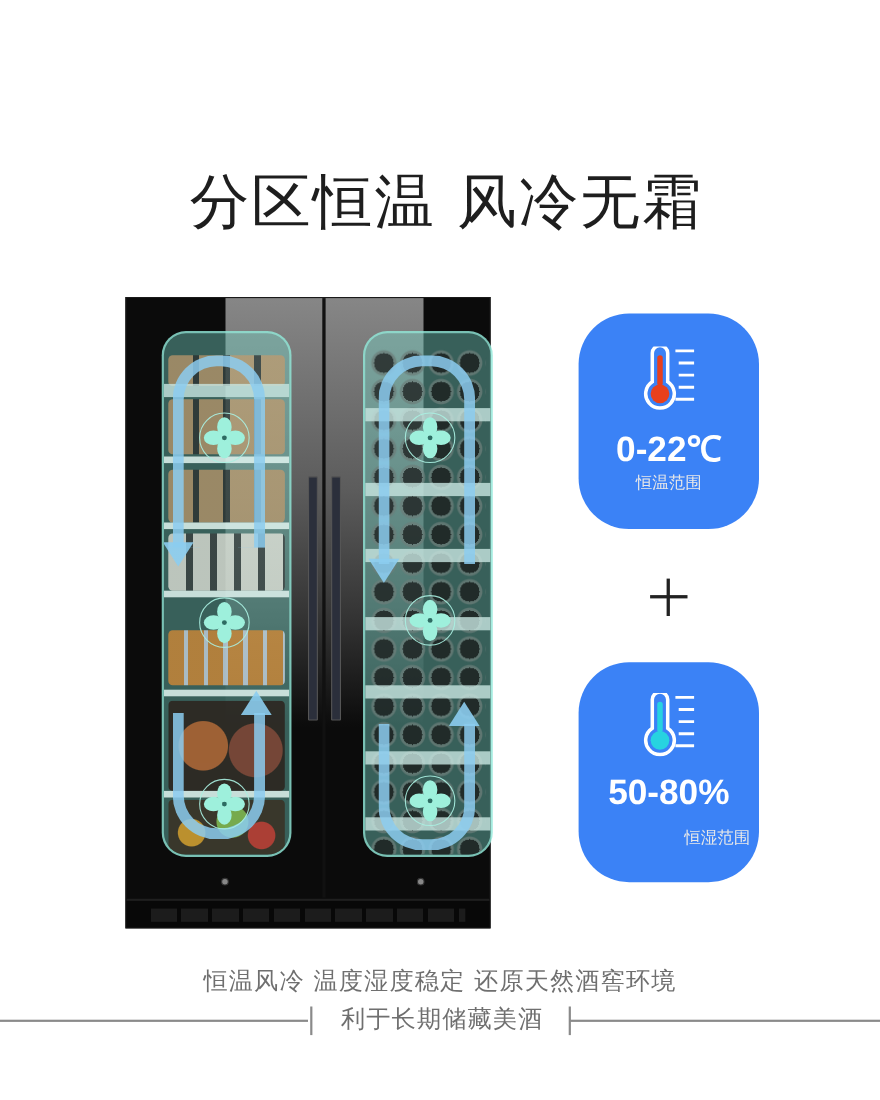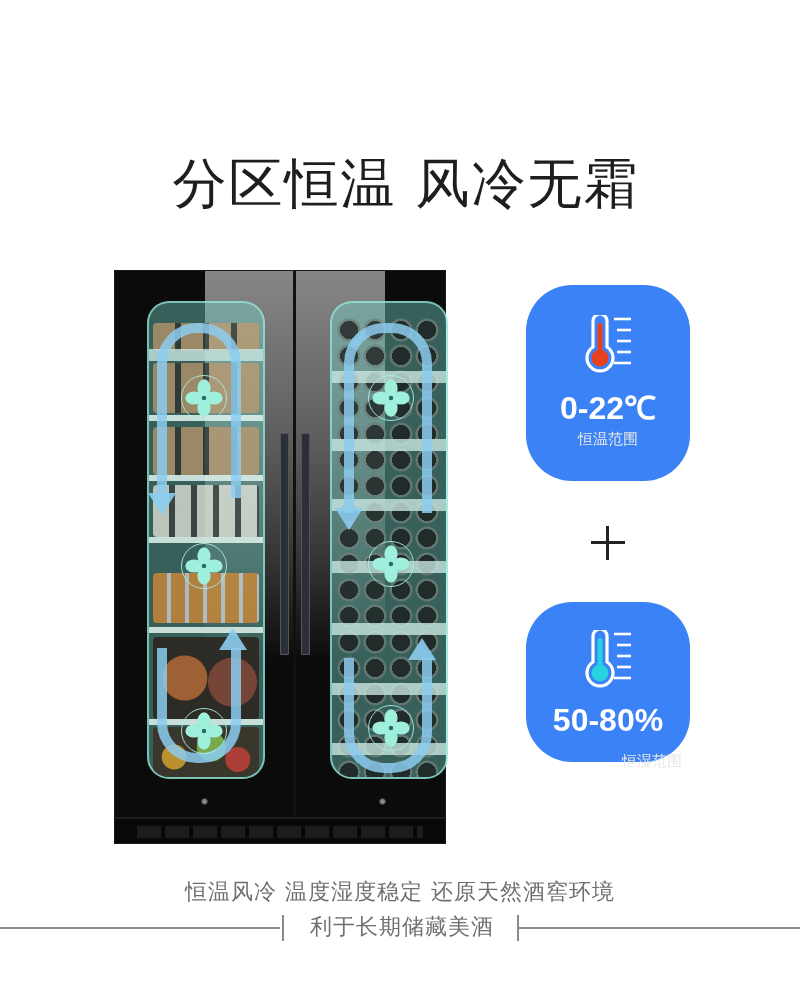--- a/index.html
+++ b/index.html
@@ -73,21 +73,21 @@
     position: absolute; left: 22px; right: 22px; top: 7px; height: 12px;
     background: repeating-linear-gradient(90deg, #1c1c1c 0 24px, #080808 24px 28px);
   }
 
   
   .badge {
     position: absolute; left: 526px; width: 164px; background: #3b82f6;
     border-radius: 46px; text-align: center; color: #fff;
   }
   .badge.temp { top: 285px; height: 196px; }
-  .badge.hum { top: 602px; height: 160px; }
+  .badge.hum { top: 602px; height: 200px; }
   .badge .icon { position: absolute; left: 57px; width: 52px; height: 58px; }
   .badge.temp .icon { top: 30px; }
   .badge.hum .icon { top: 28px; }
   .badge .value { position: absolute; left: 0; width: 100%; font-family: "Liberation Sans", sans-serif; font-weight: 700; color: #fff; }
   .badge.temp .value { top: 100px; font-size: 32px; }
   .badge.hum .value { top: 100px; font-size: 32px; }
   .badge .label { position: absolute; left: 0; width: 100%; font-size: 15px; color: #e8e8e8; }
   .badge.temp .label { top: 145px; }
   .badge.hum .label { top: 150px; margin-left: 44px; }
 

